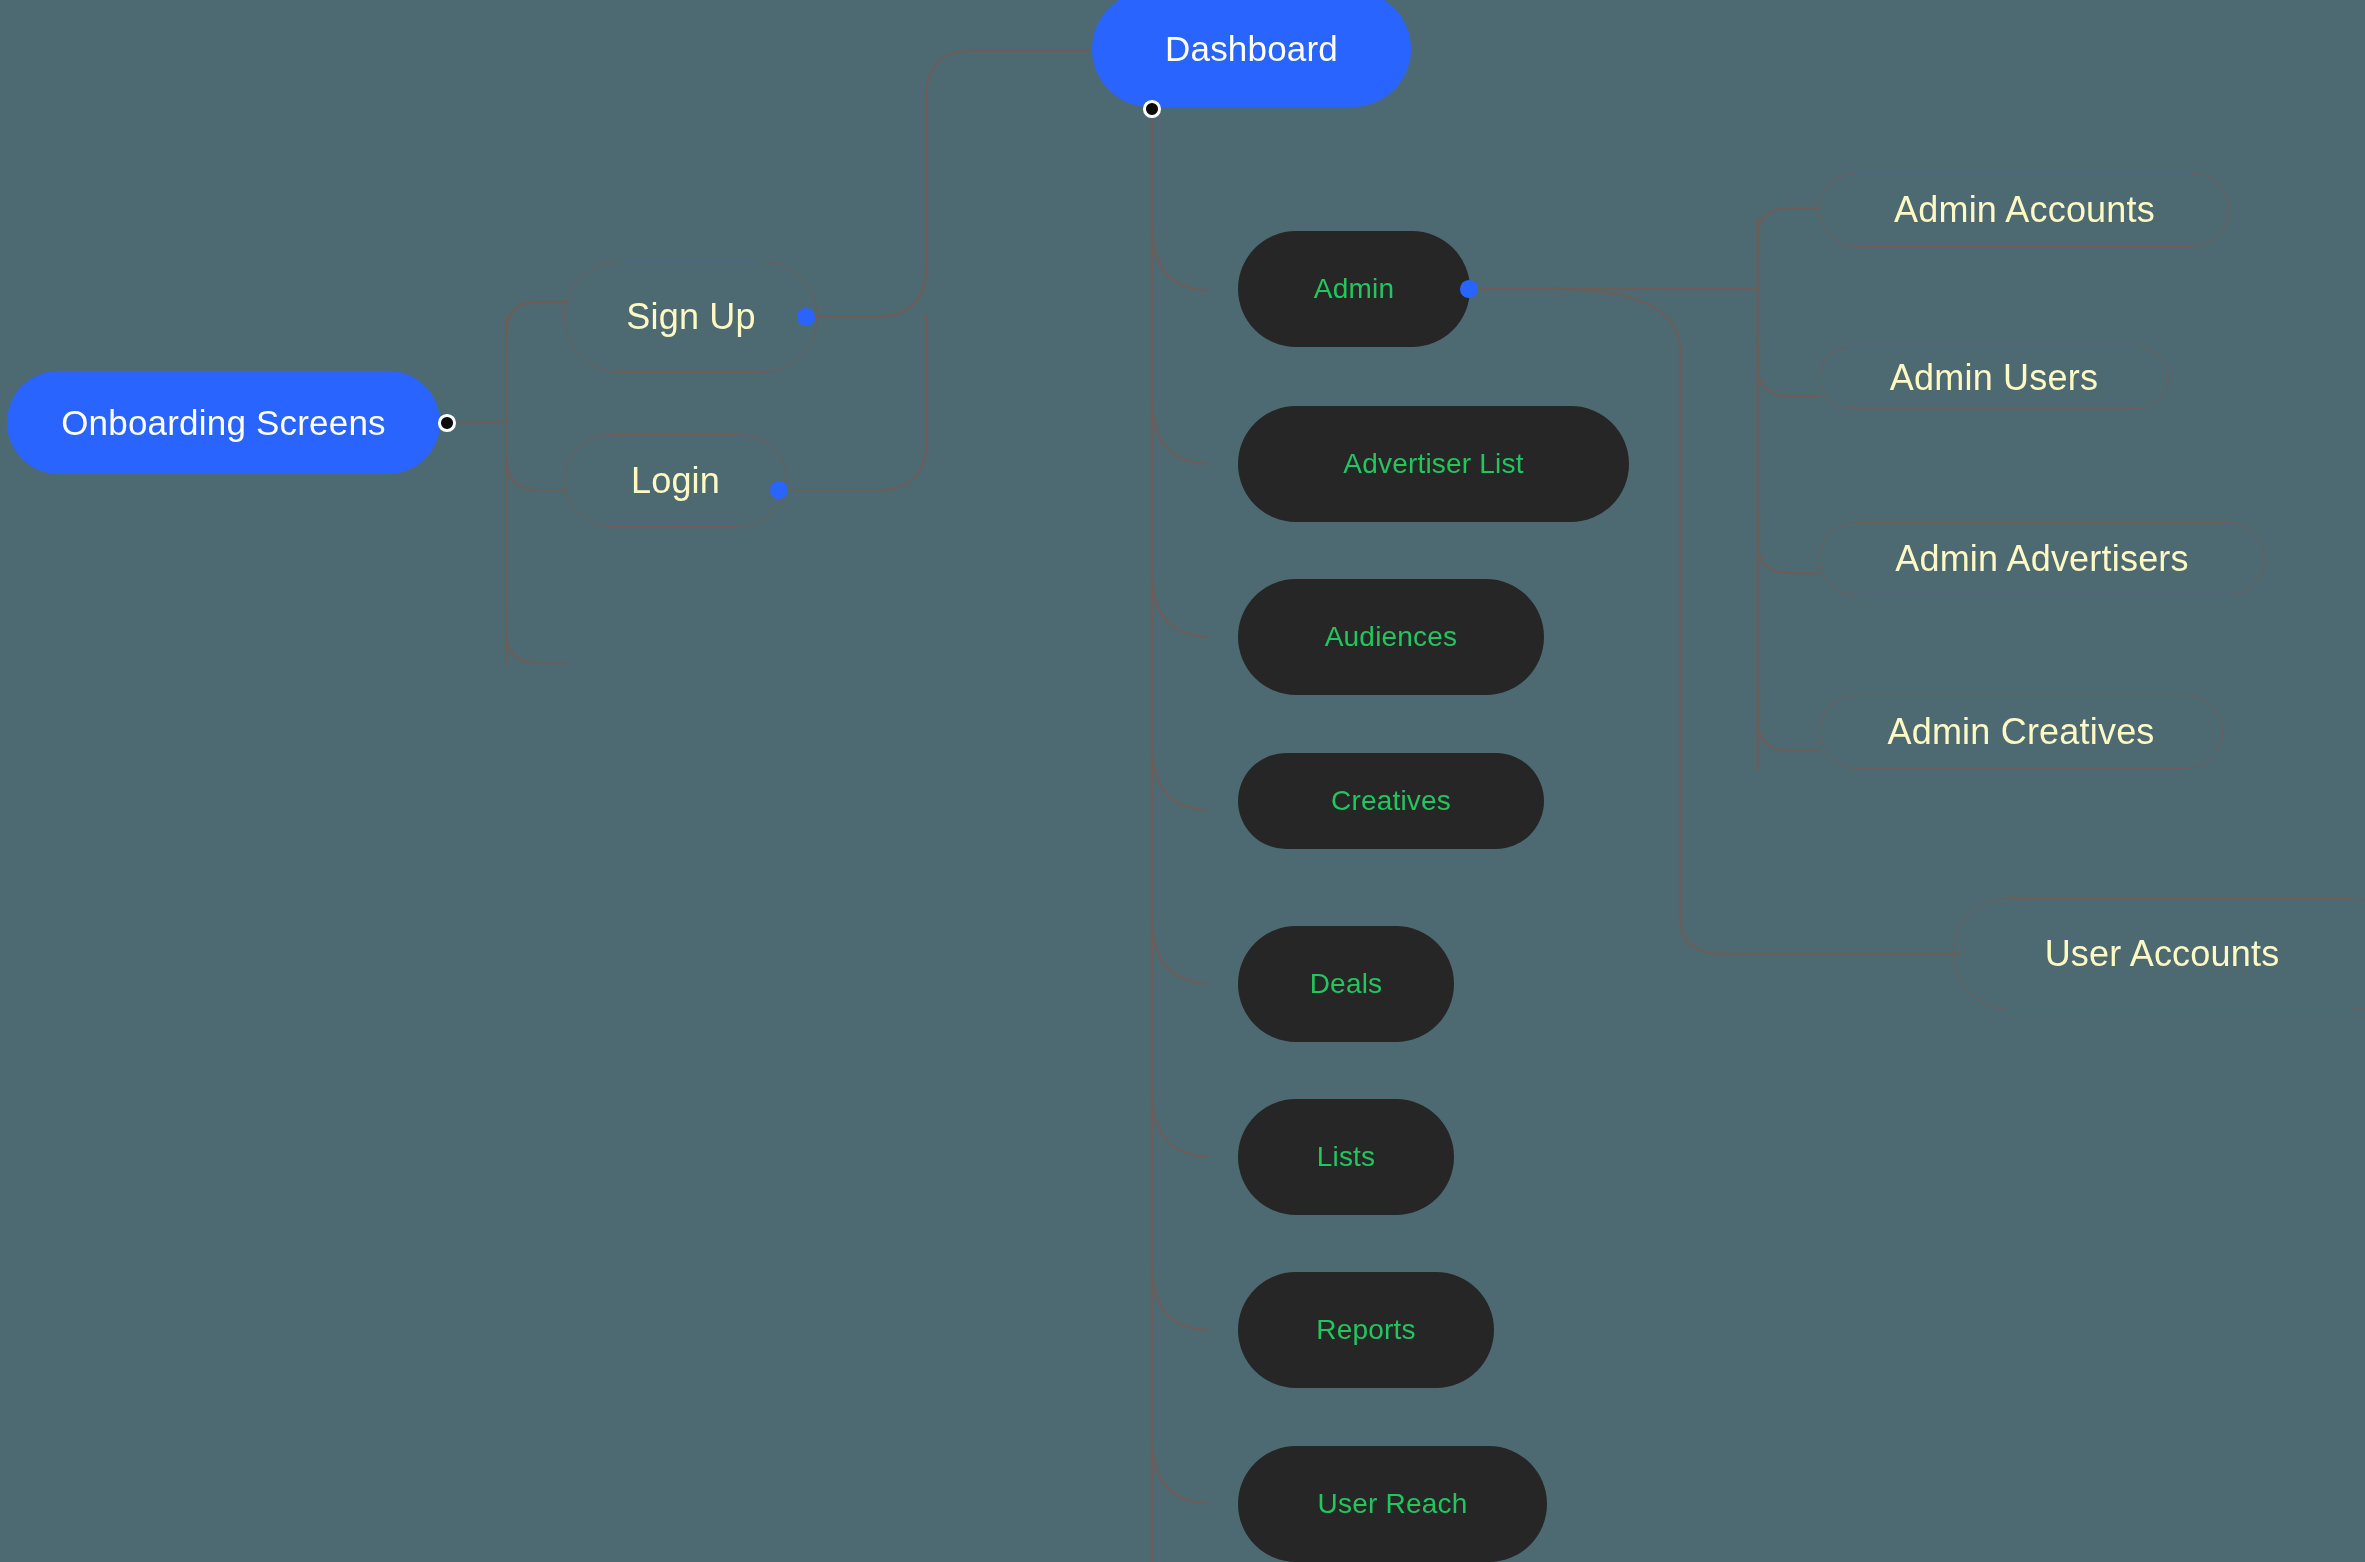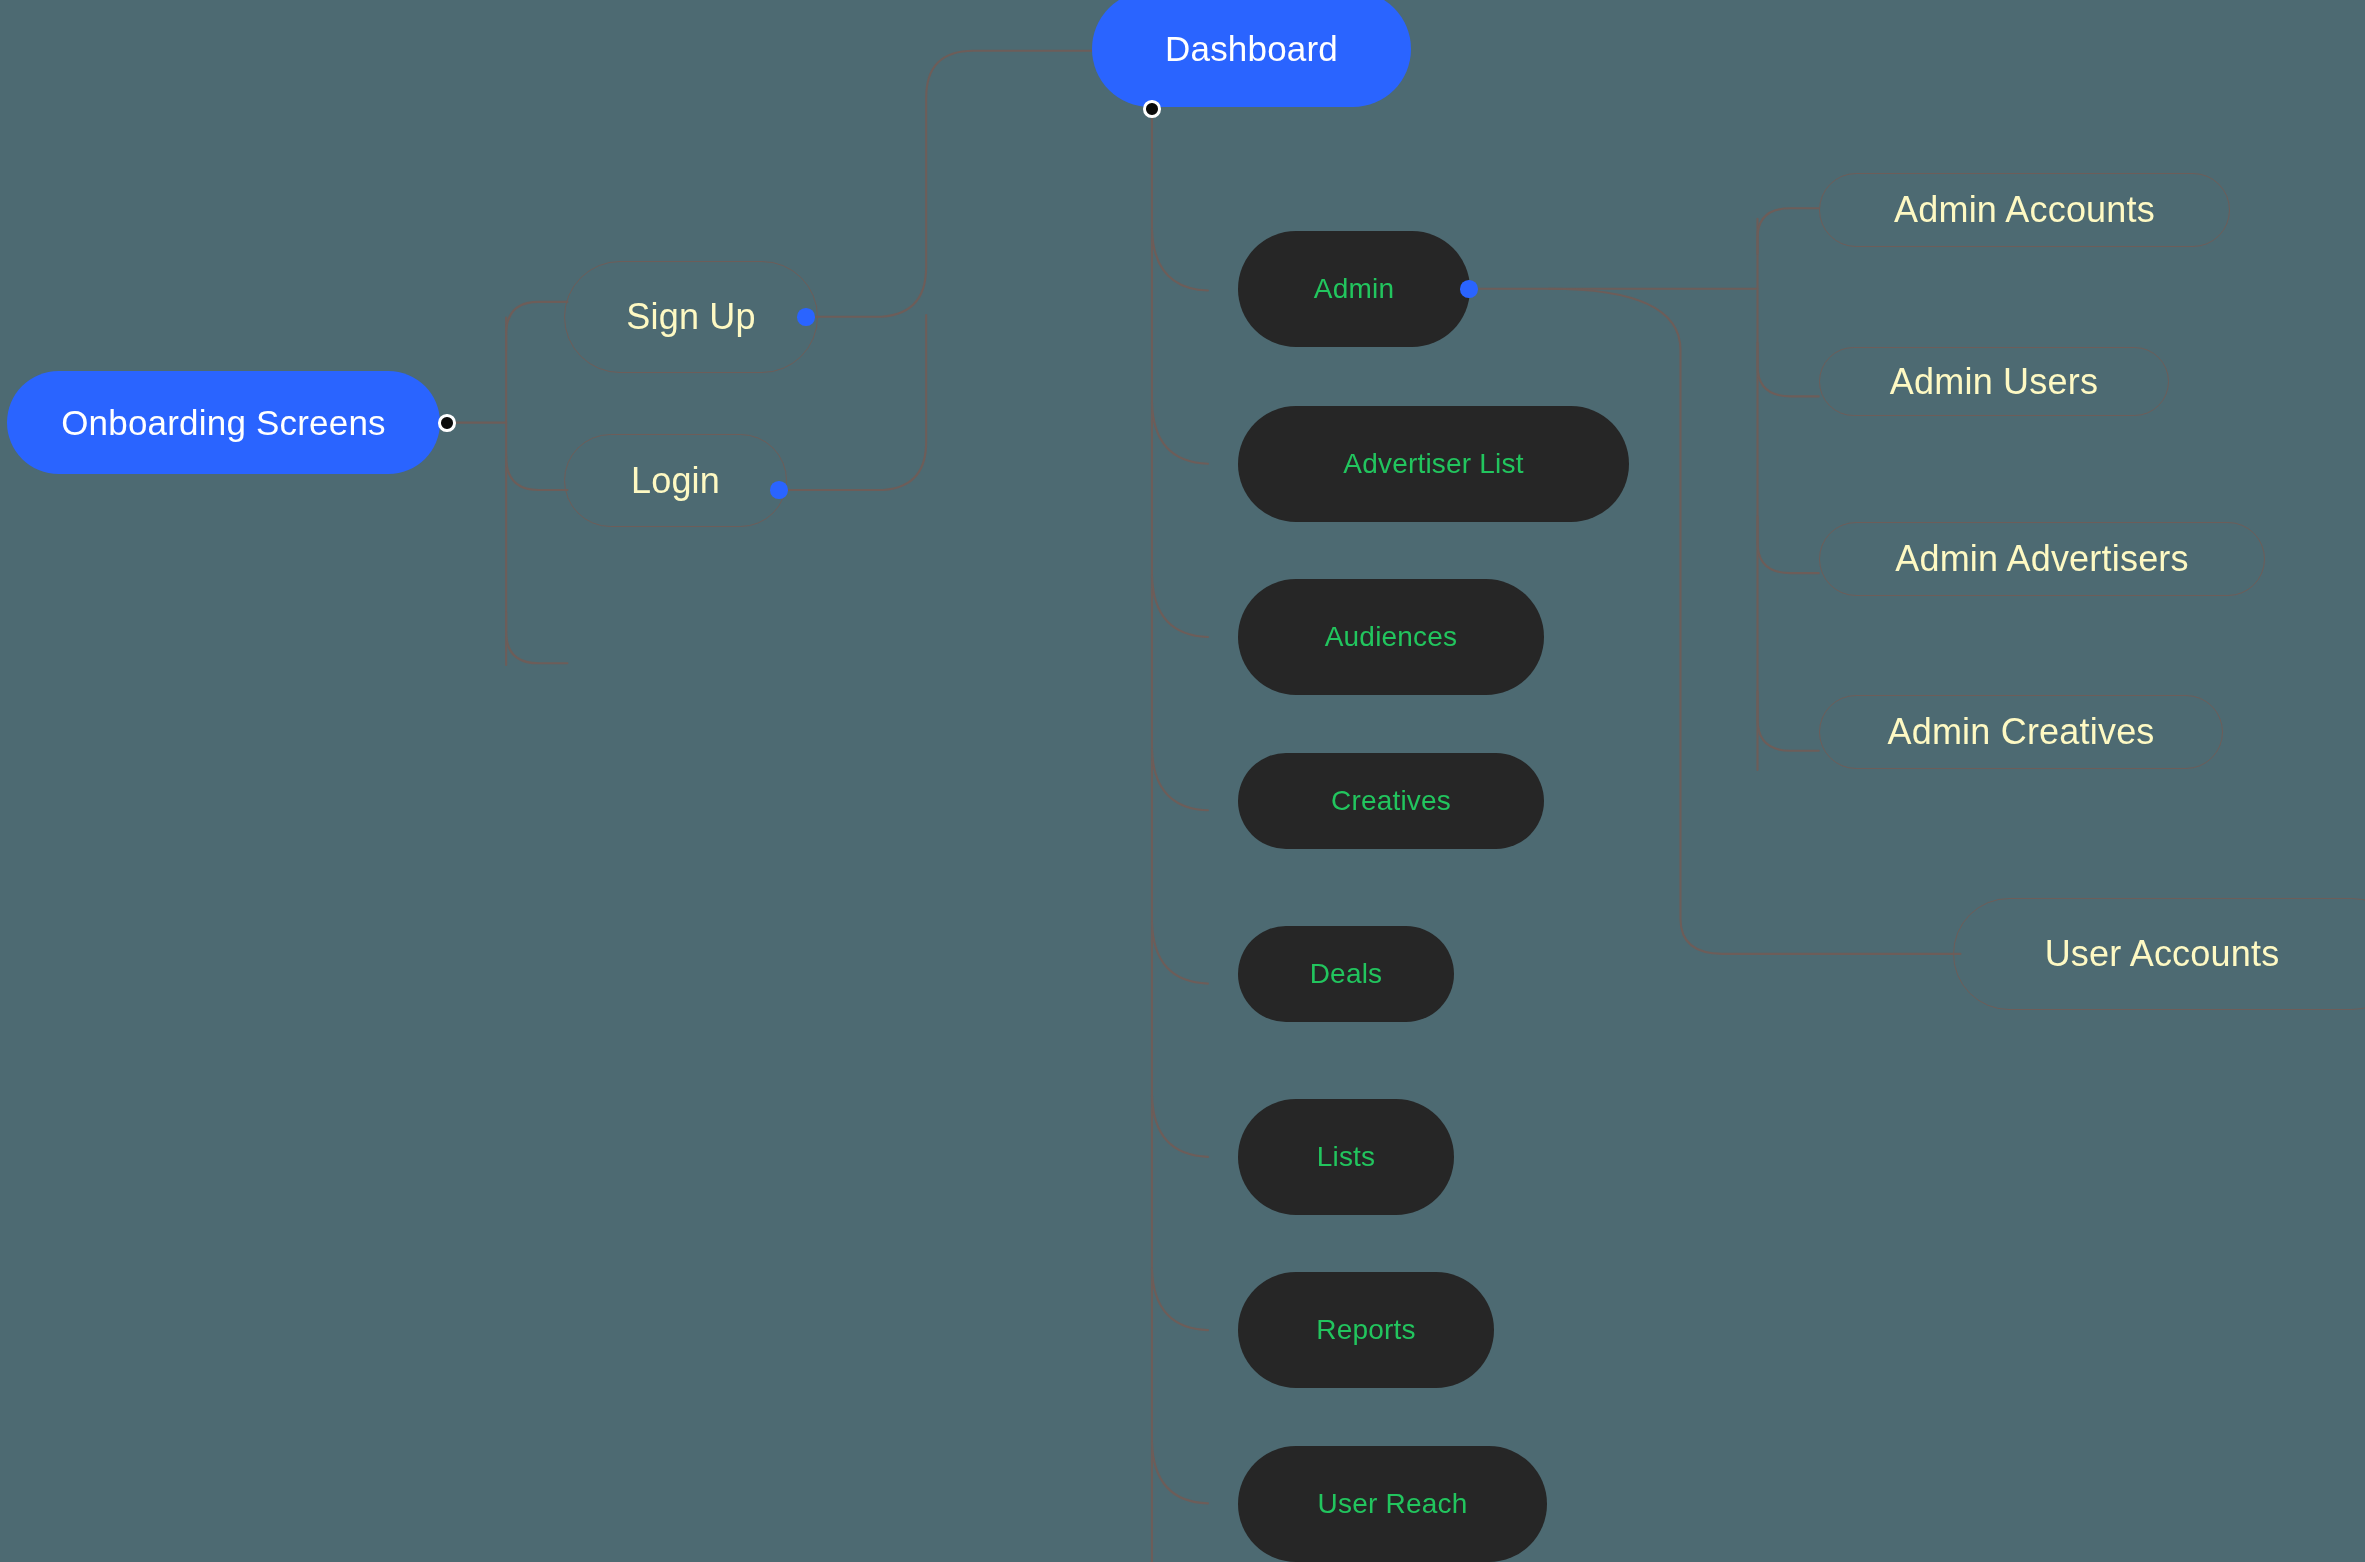--- a/index.html
+++ b/index.html
@@ -138,41 +138,41 @@
   </div>
 
   <div class="node pill-dark" style="left:1238px;top:579px;width:306px;height:116px;">
     <span>Audiences</span>
   </div>
 
   <div class="node pill-dark" style="left:1238px;top:753px;width:306px;height:96px;">
     <span>Creatives</span>
   </div>
 
-  <div class="node pill-dark" style="left:1238px;top:926px;width:216px;height:96px;text-align:center;">
+  <div class="node pill-dark" style="left:1238px;top:926px;width:216px;height:116px;text-align:center;">
     <span>Deals</span>
   </div>
 
   <div class="node pill-dark" style="left:1238px;top:1099px;width:216px;height:116px;">
     <span>Lists</span>
   </div>
 
   <div class="node pill-dark" style="left:1238px;top:1272px;width:256px;height:116px;">
     <span>Reports</span>
   </div>
 
   <div class="node pill-dark" style="left:1238px;top:1446px;width:309px;height:116px;">
     <span>User Reach</span>
   </div>
 
   <div class="node pill-outline" style="left:1819px;top:173px;width:411px;height:74px;">
     <span>Admin Accounts</span>
   </div>
 
-  <div class="node pill-outline" style="left:1819px;top:347px;width:350px;height:69px;">
+  <div class="node pill-outline" style="left:1819px;top:347px;width:350px;height:62px;">
     <span>Admin Users</span>
   </div>
 
   <div class="node pill-outline" style="left:1819px;top:522px;width:446px;height:74px;">
     <span>Admin Advertisers</span>
   </div>
 
   <div class="node pill-outline" style="left:1819px;top:695px;width:404px;height:74px;">
     <span>Admin Creatives</span>
   </div>

